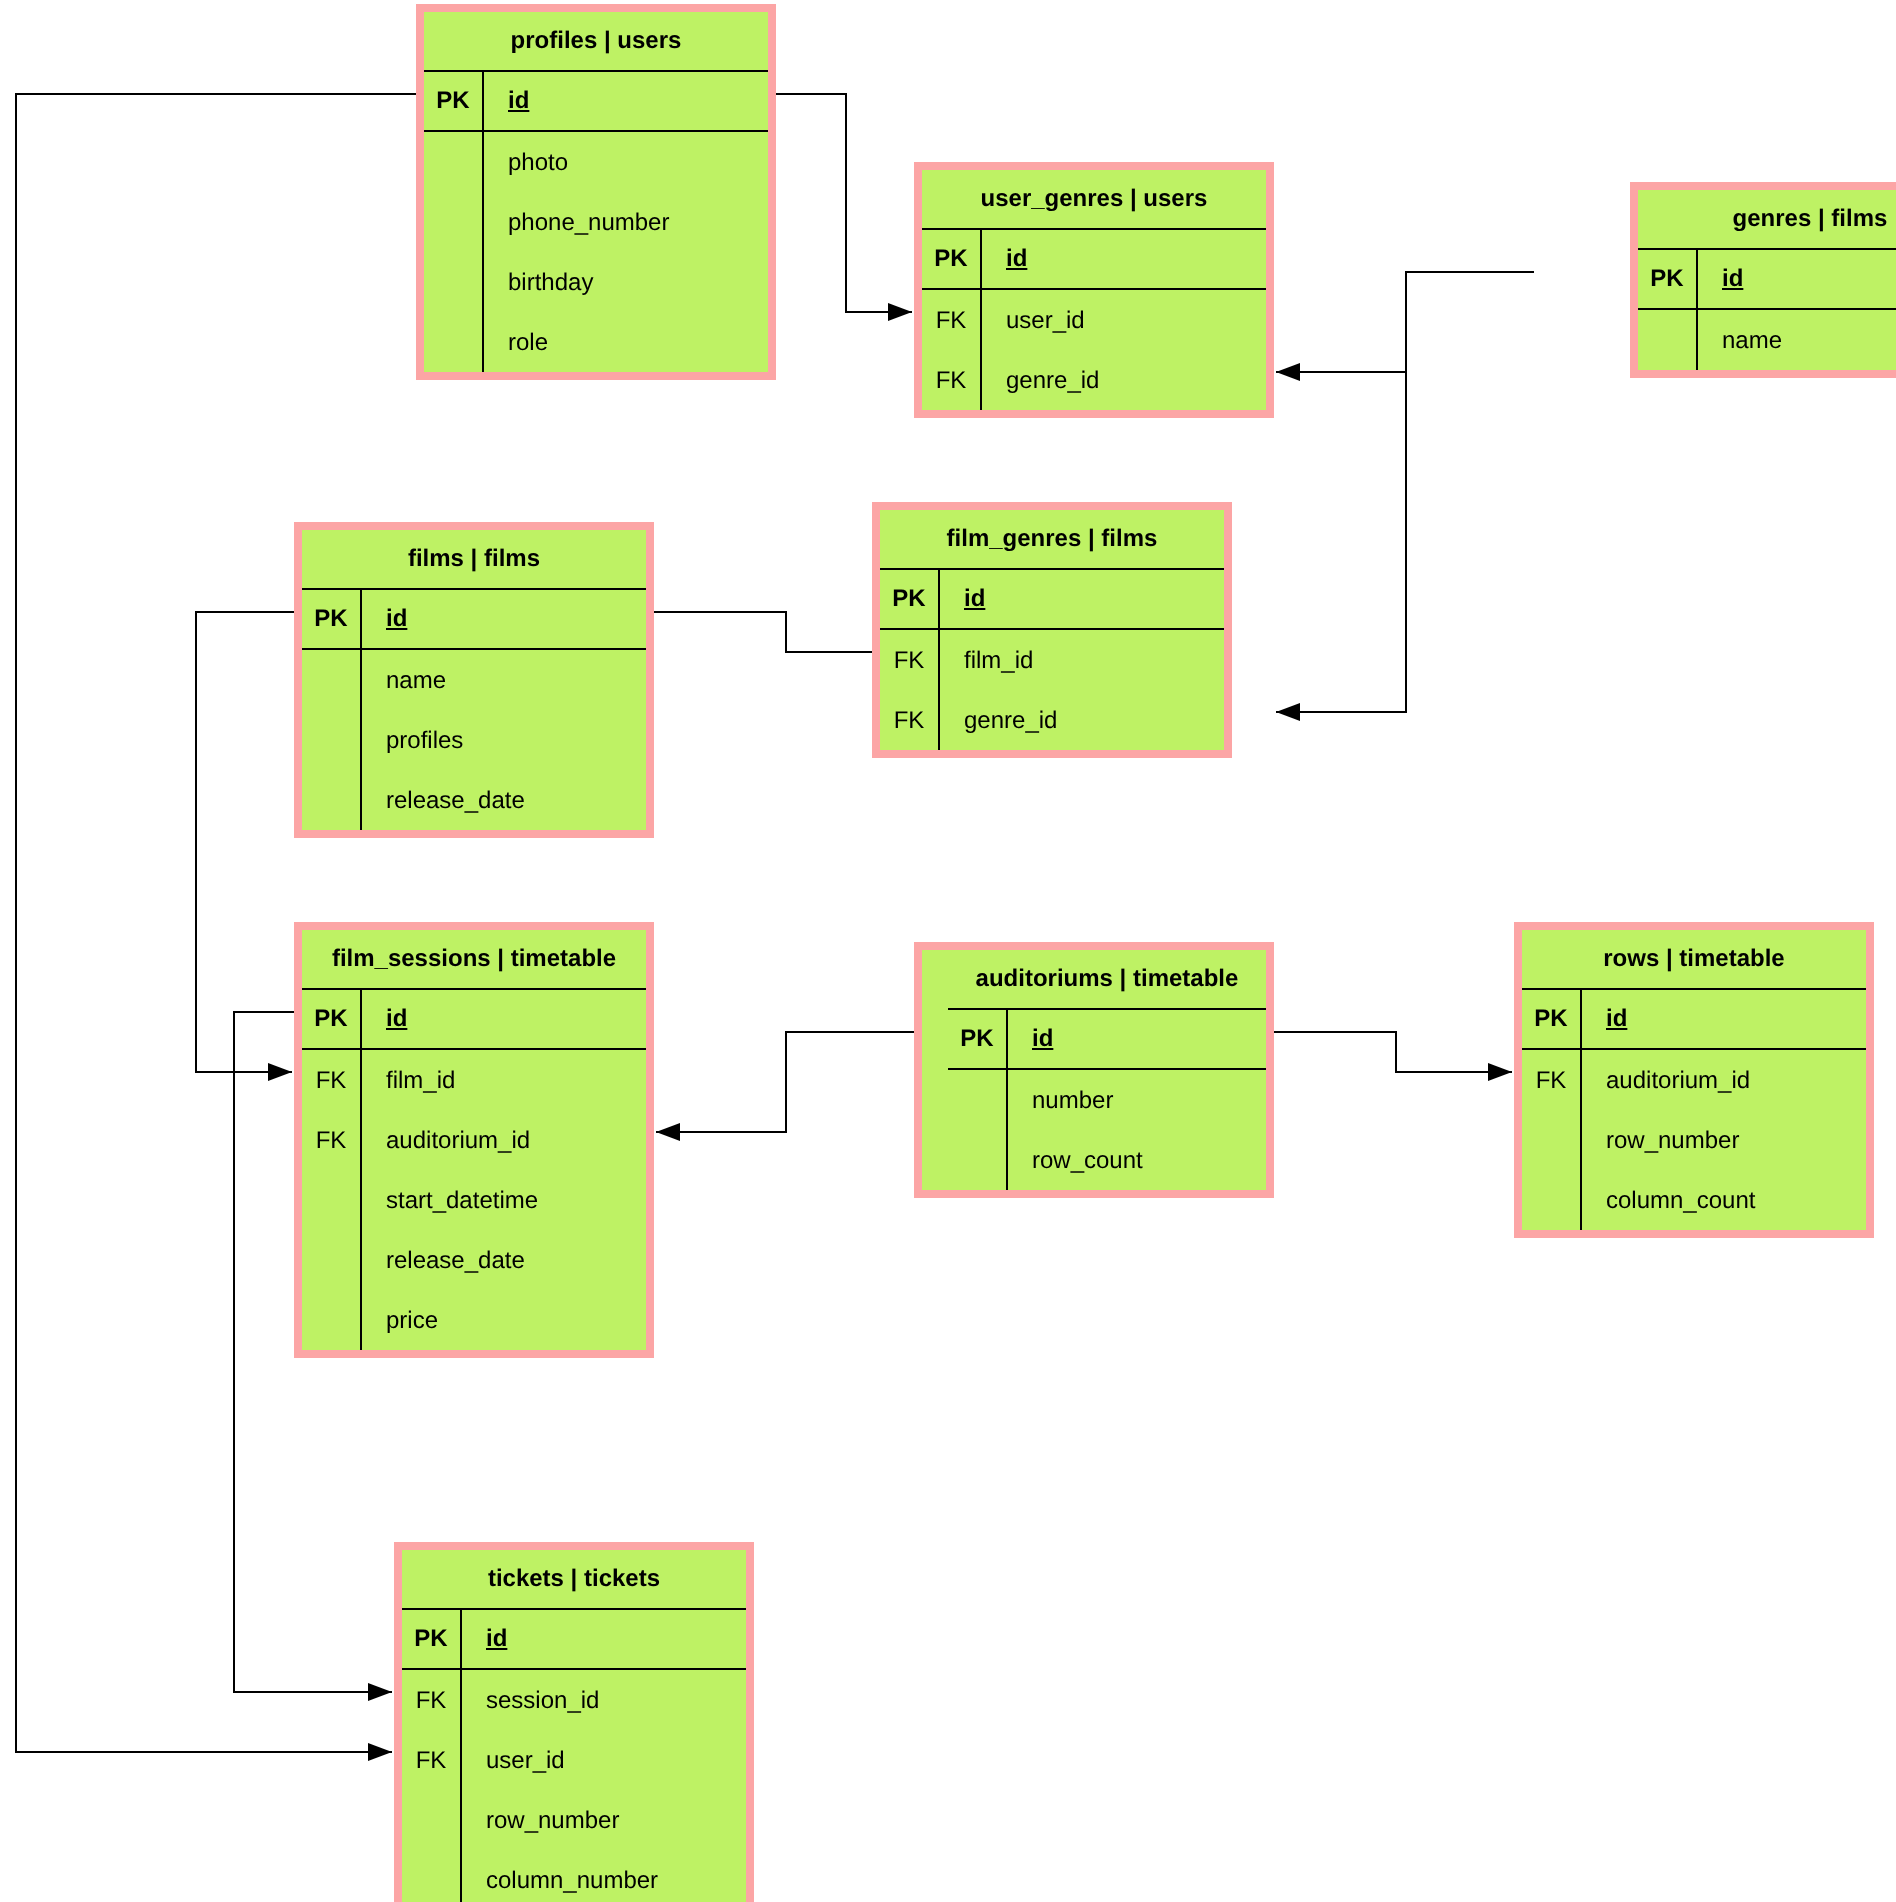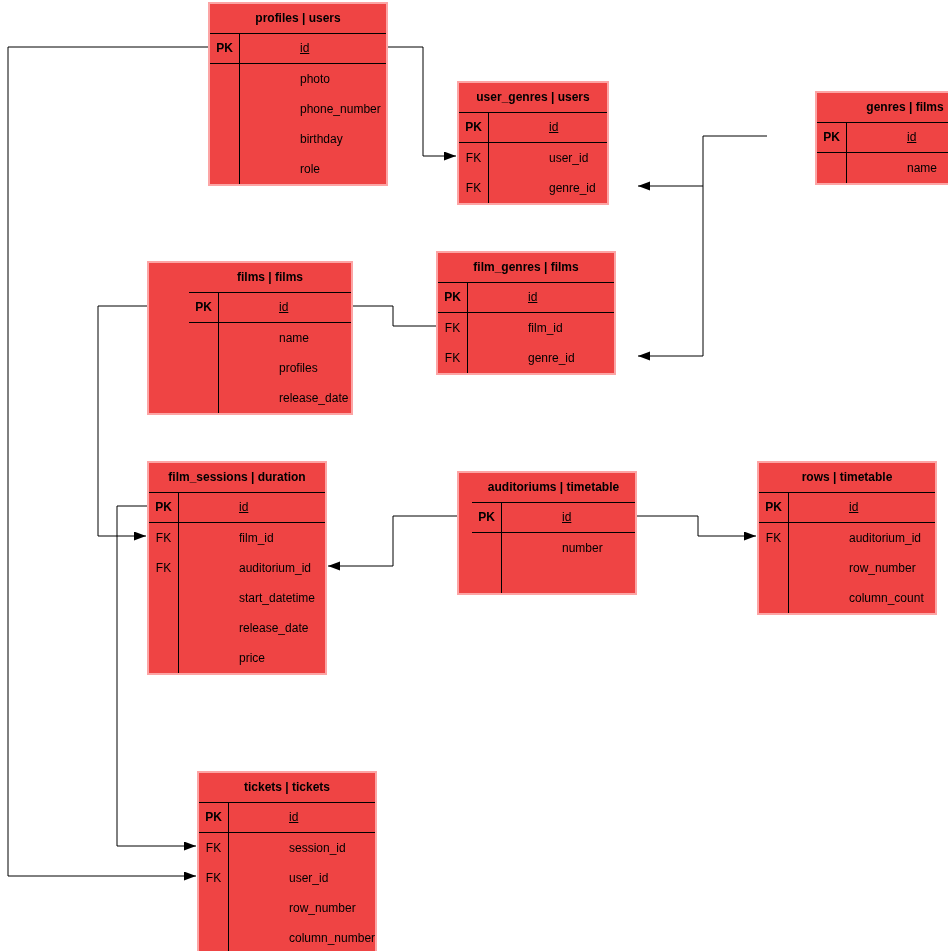--- a/index.html
+++ b/index.html
@@ -25,39 +25,38 @@
     height: 951px;
   }
   .connector {
     fill: none;
     stroke: #000000;
     stroke-width: 1;
   }
   .entity {
     position: absolute;
     box-sizing: border-box;
-    background: #ef4444;
-    border: 2px solid #fca5a5;
+    background: #bef264;
+    border: 4px solid #fca5a5;
   }
   .entity-title {
     box-sizing: border-box;
     height: 30px;
     line-height: 29px;
     border-bottom: 1px solid #000000;
     text-align: center;
     font-weight: bold;
     white-space: nowrap;
     overflow: hidden;
   }
   .entity-row {
     box-sizing: border-box;
     height: 30px;
     display: flex;
     align-items: stretch;
-    gap: 48px;
   }
   .entity-row.pk-row {
     border-bottom: 1px solid #000000;
   }
   .entity-row.pk-row .key-cell,
   .entity-row.pk-row .name-cell {
     line-height: 29px;
   }
   .key-cell {
     box-sizing: border-box;
@@ -72,21 +71,21 @@
     font-weight: bold;
   }
   .name-cell {
     flex: 1 1 auto;
     padding-left: 12px;
     line-height: 30px;
     white-space: nowrap;
     overflow: hidden;
   }
   .pk-row .name-cell {
-    font-weight: normal;
+    font-weight: bold;
     text-decoration: underline;
   }
 </style>
 </head>
 <body>
 
 <div id="stage">
   <svg id="connector-layer" xmlns="http://www.w3.org/2000/svg" viewBox="0 0 948 951">
     <defs>
       <marker id="arrow" markerUnits="userSpaceOnUse" markerWidth="14" markerHeight="12" refX="12" refY="4.5" orient="auto">
@@ -122,21 +121,21 @@
         </div>
         <div class="entity-row">
           <div class="key-cell"></div>
           <div class="name-cell">birthday</div>
         </div>
         <div class="entity-row">
           <div class="key-cell"></div>
           <div class="name-cell">role</div>
         </div>
       </div>
-      <div class="entity" style="left: 457px; top: 81px; width: 152px;">
+      <div class="entity" style="left: 457px; top: 81px; width: 180px;">
         <div class="entity-title">user_genres | users</div>
         <div class="entity-row pk-row">
           <div class="key-cell">PK</div>
           <div class="name-cell">id</div>
         </div>
         <div class="entity-row">
           <div class="key-cell">FK</div>
           <div class="name-cell">user_id</div>
         </div>
         <div class="entity-row">
@@ -148,21 +147,21 @@
         <div class="entity-title">genres | films</div>
         <div class="entity-row pk-row">
           <div class="key-cell">PK</div>
           <div class="name-cell">id</div>
         </div>
         <div class="entity-row">
           <div class="key-cell"></div>
           <div class="name-cell">name</div>
         </div>
       </div>
-      <div class="entity" style="left: 147px; top: 261px; width: 206px; padding-left: 40px;">
+      <div class="entity" style="left: 147px; top: 261px; width: 180px;">
         <div class="entity-title">films | films</div>
         <div class="entity-row pk-row">
           <div class="key-cell">PK</div>
           <div class="name-cell">id</div>
         </div>
         <div class="entity-row">
           <div class="key-cell"></div>
           <div class="name-cell">name</div>
         </div>
         <div class="entity-row">
@@ -183,21 +182,21 @@
         <div class="entity-row">
           <div class="key-cell">FK</div>
           <div class="name-cell">film_id</div>
         </div>
         <div class="entity-row">
           <div class="key-cell">FK</div>
           <div class="name-cell">genre_id</div>
         </div>
       </div>
       <div class="entity" style="left: 147px; top: 461px; width: 180px;">
-        <div class="entity-title">film_sessions | duration</div>
+        <div class="entity-title">film_sessions | timetable</div>
         <div class="entity-row pk-row">
           <div class="key-cell">PK</div>
           <div class="name-cell">id</div>
         </div>
         <div class="entity-row">
           <div class="key-cell">FK</div>
           <div class="name-cell">film_id</div>
         </div>
         <div class="entity-row">
           <div class="key-cell">FK</div>
@@ -221,20 +220,21 @@
         <div class="entity-row pk-row">
           <div class="key-cell">PK</div>
           <div class="name-cell">id</div>
         </div>
         <div class="entity-row">
           <div class="key-cell"></div>
           <div class="name-cell">number</div>
         </div>
         <div class="entity-row">
           <div class="key-cell"></div>
+          <div class="name-cell">row_count</div>
         </div>
       </div>
       <div class="entity" style="left: 757px; top: 461px; width: 180px;">
         <div class="entity-title">rows | timetable</div>
         <div class="entity-row pk-row">
           <div class="key-cell">PK</div>
           <div class="name-cell">id</div>
         </div>
         <div class="entity-row">
           <div class="key-cell">FK</div>

